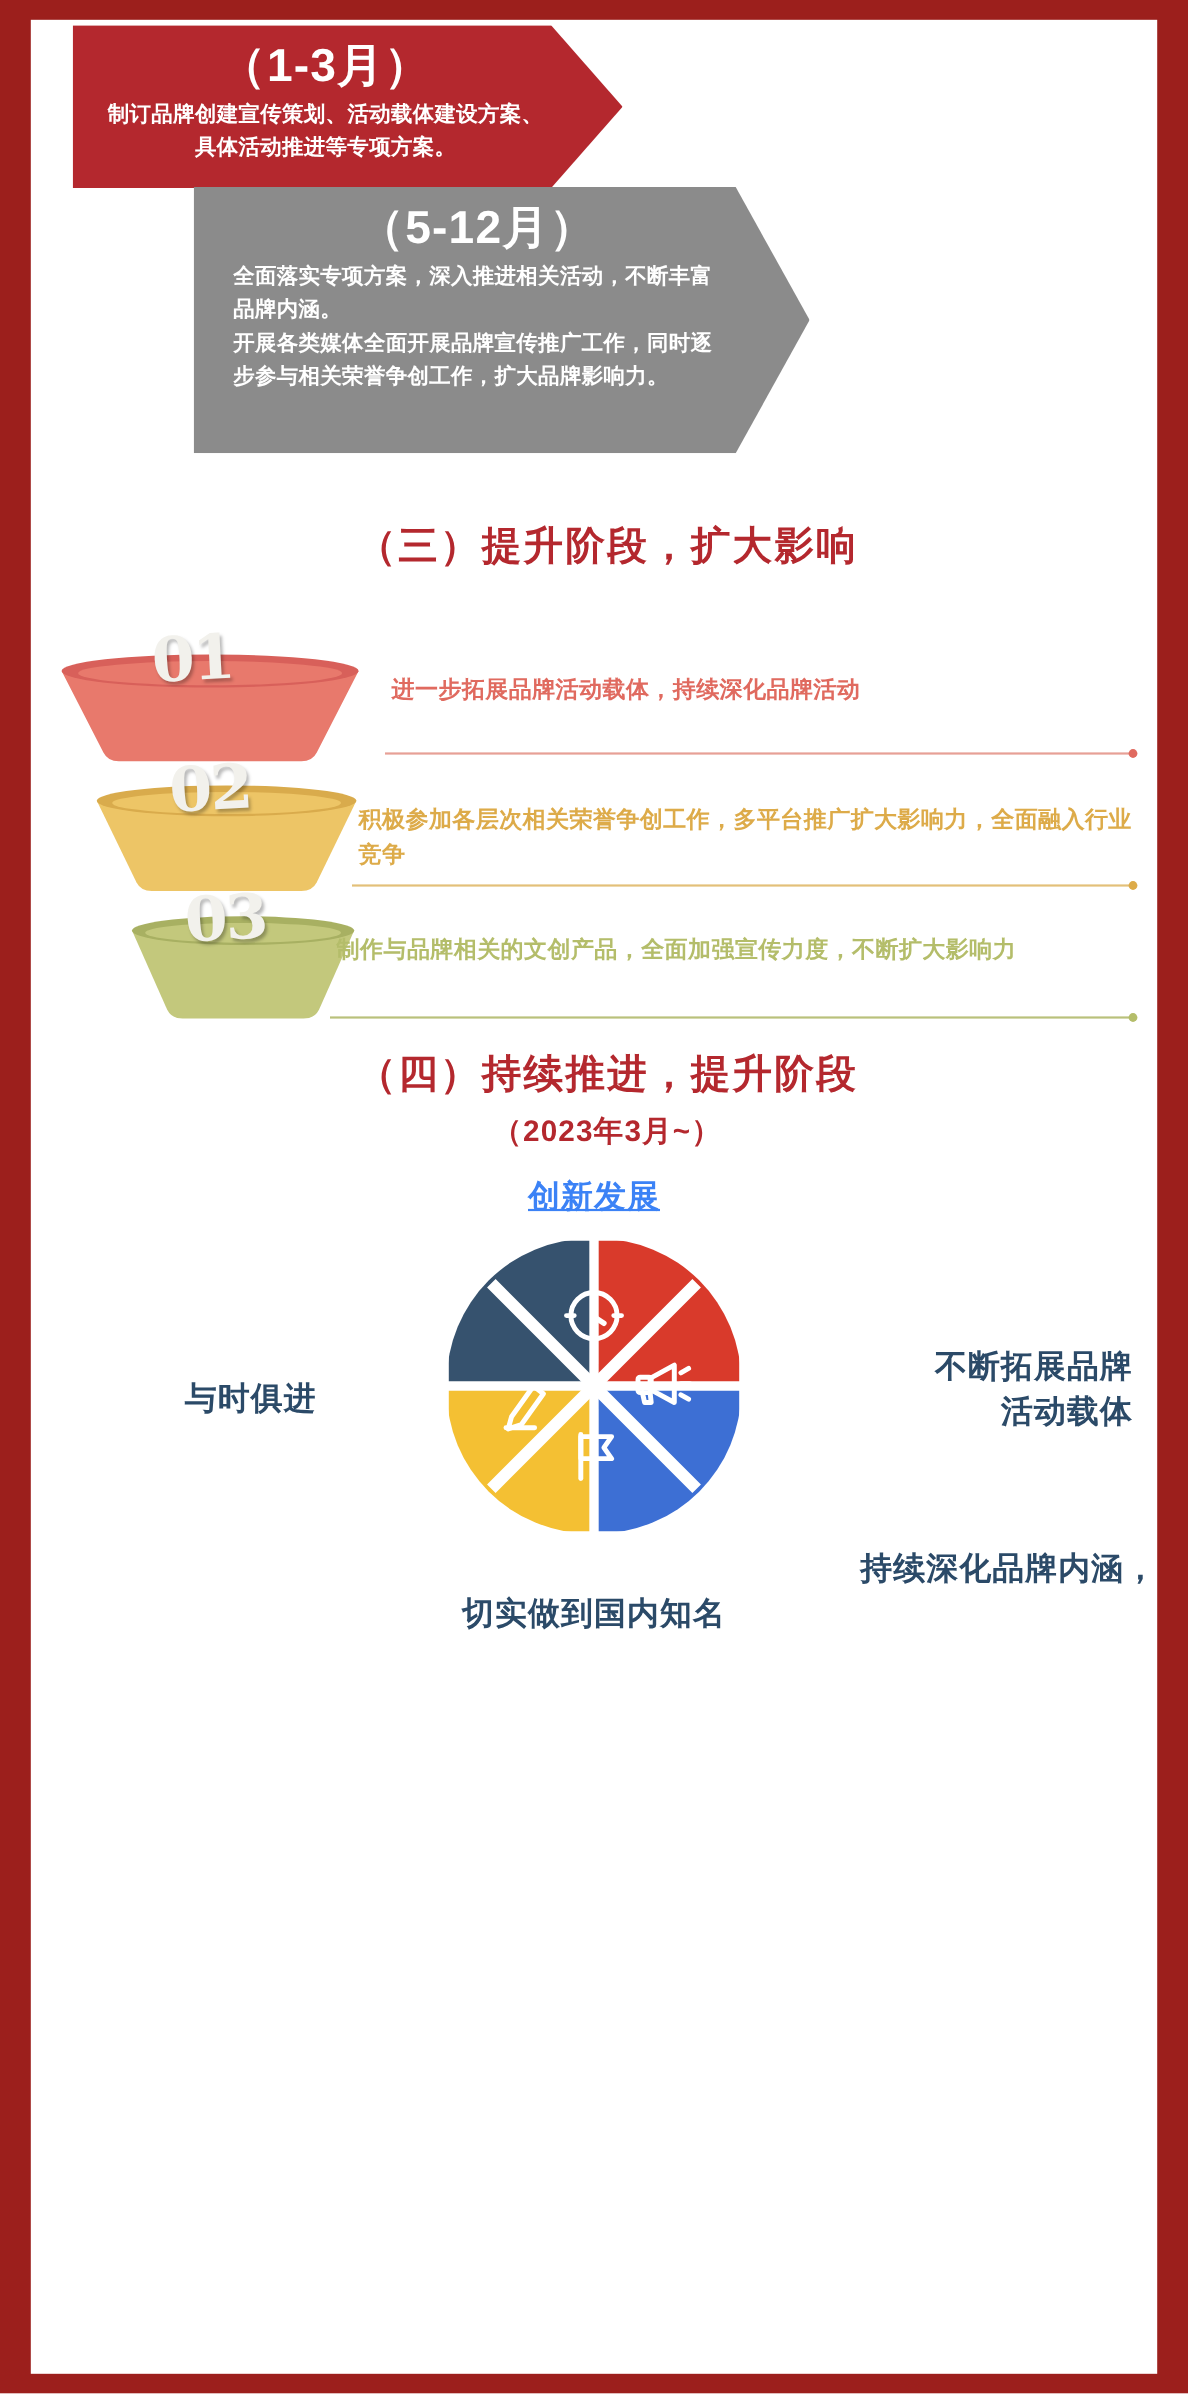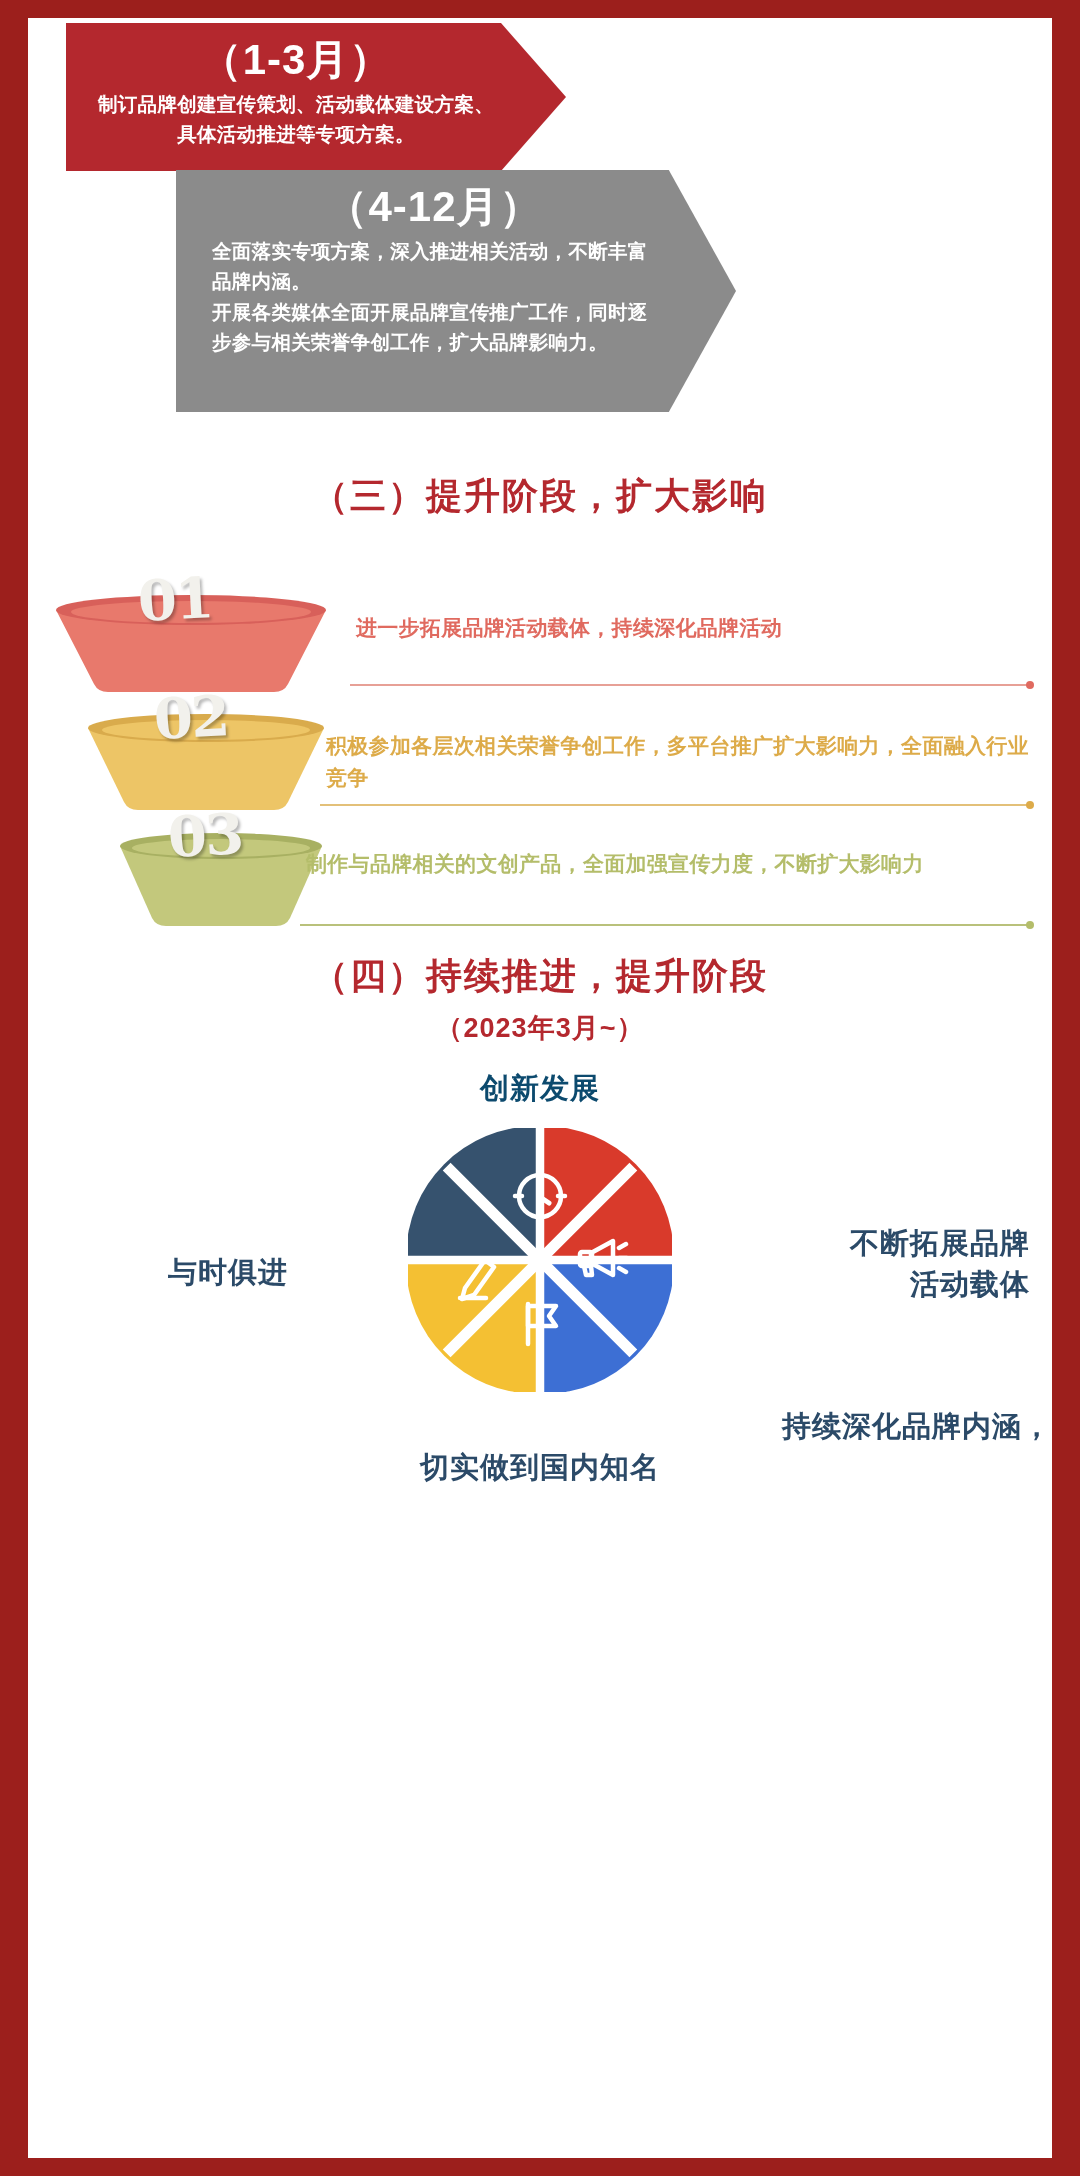--- a/index.html
+++ b/index.html
@@ -52,21 +52,21 @@
   #ribbon-grey{
     left:148px;top:152px;width:560px;height:242px;
     background:#8b8b8b;
     clip-path:polygon(0 0, 88% 0, 100% 50%, 88% 100%, 0 100%);
     padding:14px 74px 0 36px;
   }
   #ribbon-grey .r-title{text-align:center;padding-right:6px;}
   #ribbon-grey .r-body{padding-top:6px;}
 
   
-  .sec-head{width:100%;text-align:center;color:#b4282e;}
+  .sec-head{width:100%;text-align:center;color:#b4282e;padding-left:12px;}
   .sec-head .sh-title{
     font-size:36px;font-weight:bold;letter-spacing:2px;line-height:1.25;
   }
   .sec-head .sh-sub{
     font-size:27px;font-weight:bold;letter-spacing:1px;margin-top:12px;
   }
 
   #sec3-head{position:absolute;left:0;top:455px;}
   #sec4-head{position:absolute;left:0;top:935px;}
 
@@ -141,21 +141,21 @@
     <div class="banner-zone">
 
       <div class="ribbon" id="ribbon-red">
         <div class="r-title">（1-3月）</div>
         <div class="r-body" id="red-body">
             <div style="text-align: center;">制订品牌创建宣传策划、活动载体建设方案、具体活动推进等专项方案。</div>
           </div>
       </div>
 
       <div class="ribbon" id="ribbon-grey">
-        <div class="r-title">（4-12月）</div>
+        <div class="r-title">（5-12月）</div>
         <div class="r-body" id="grey-body">
             <div>全面落实专项方案，深入推进相关活动，不断丰富品牌内涵。</div>
             <div>开展各类媒体全面开展品牌宣传推广工作，同时逐步参与相关荣誉争创工作，扩大品牌影响力。</div>
           </div>
       </div>
 
     </div>
 
     <div class="sec-head" id="sec3-head" style="color: rgb(180, 40, 46);">
       <div class="sh-title">（三）提升阶段，扩大影响</div>
@@ -207,21 +207,21 @@
 
     </div>
 
     <div class="sec-head" id="sec4-head" style="color: rgb(180, 40, 46);">
       <div class="sh-title">（四）持续推进，提升阶段</div>
       <div class="sh-sub">（2023年3月~）</div>
     </div>
 
     <div id="wheel-zone">
 
-      <div class="wheel-label" id="lbl-top" style="color: #0c4a6e;">
+      <div class="wheel-label" id="lbl-top" style="color: #3b82f6; text-decoration: underline;">
           <div style="text-align: center;">创新发展</div>
         </div>
       <div class="wheel-label" id="lbl-left" style="color: rgb(43, 74, 104);">
           <div>与时俱进</div>
         </div>
       <div class="wheel-label" id="lbl-right" style="color: rgb(43, 74, 104);">
           <div>不断拓展品牌</div>
           <div>活动载体</div>
         </div>
       <div class="wheel-label" id="lbl-bottom" style="color: rgb(43, 74, 104);">

